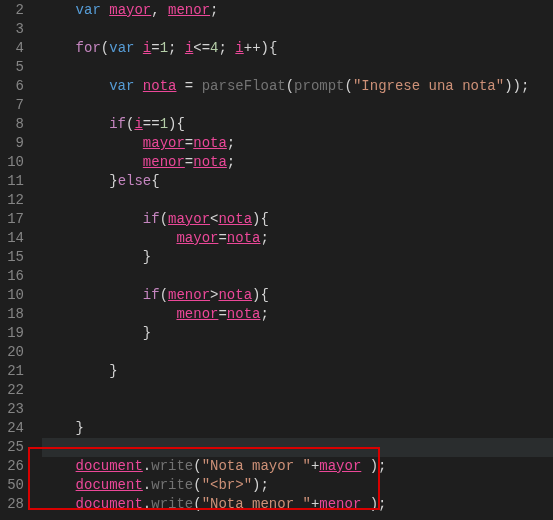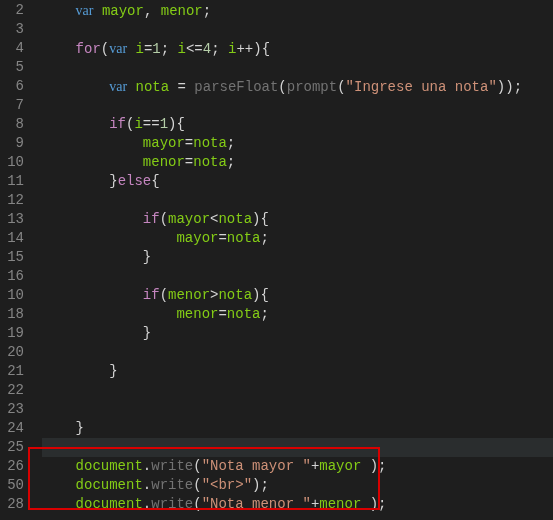--- a/index.html
+++ b/index.html
@@ -37,23 +37,23 @@
   }
   .line {
     height: 19px;
     line-height: 19px;
     white-space: pre;
     position: relative;
   }
   .active-line {
     background: #2a2d2e;
   }
-  .kw { color: #569cd6; font-family: Liberation Serif, serif; }
+  .kw { color: #569cd6; }
   .kw2 { color: #c586c0; }
-  .var { color: #84cc16; }
+  .var { color: #ec4899; text-decoration: underline; }
   .fn { color: #737373; }
   .str { color: #ce9178; }
   .num { color: #b5cea8; }
   .op { color: #d4d4d4; }
   .pn { color: #d4d4d4; }
   .highlight-box {
     border: 2px solid #d90000;
     position: absolute;
     left: 28px;
     top: 447px;
@@ -71,21 +71,21 @@
     <div>3</div>
     <div>4</div>
     <div>5</div>
     <div>6</div>
     <div>7</div>
     <div>8</div>
     <div>9</div>
     <div>10</div>
     <div>11</div>
     <div>12</div>
-    <div>13</div>
+    <div>17</div>
     <div>14</div>
     <div>15</div>
     <div>16</div>
     <div>10</div>
     <div>18</div>
     <div>19</div>
     <div>20</div>
     <div>21</div>
     <div>22</div>
     <div>23</div>

